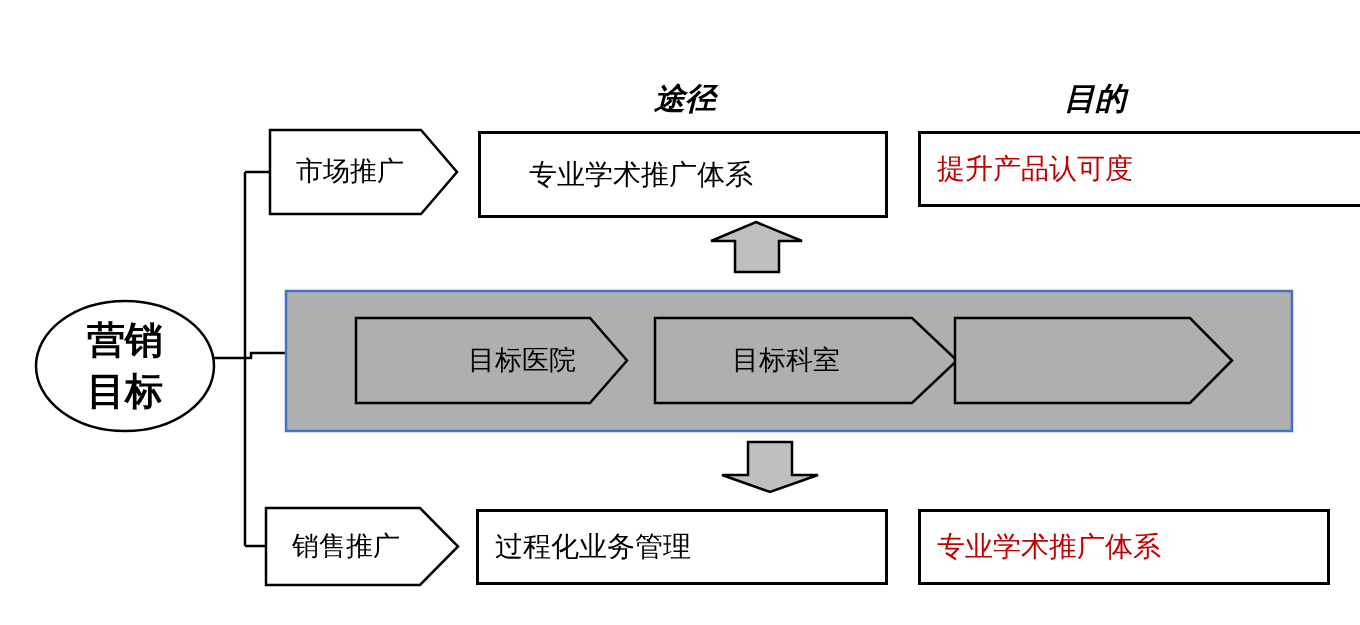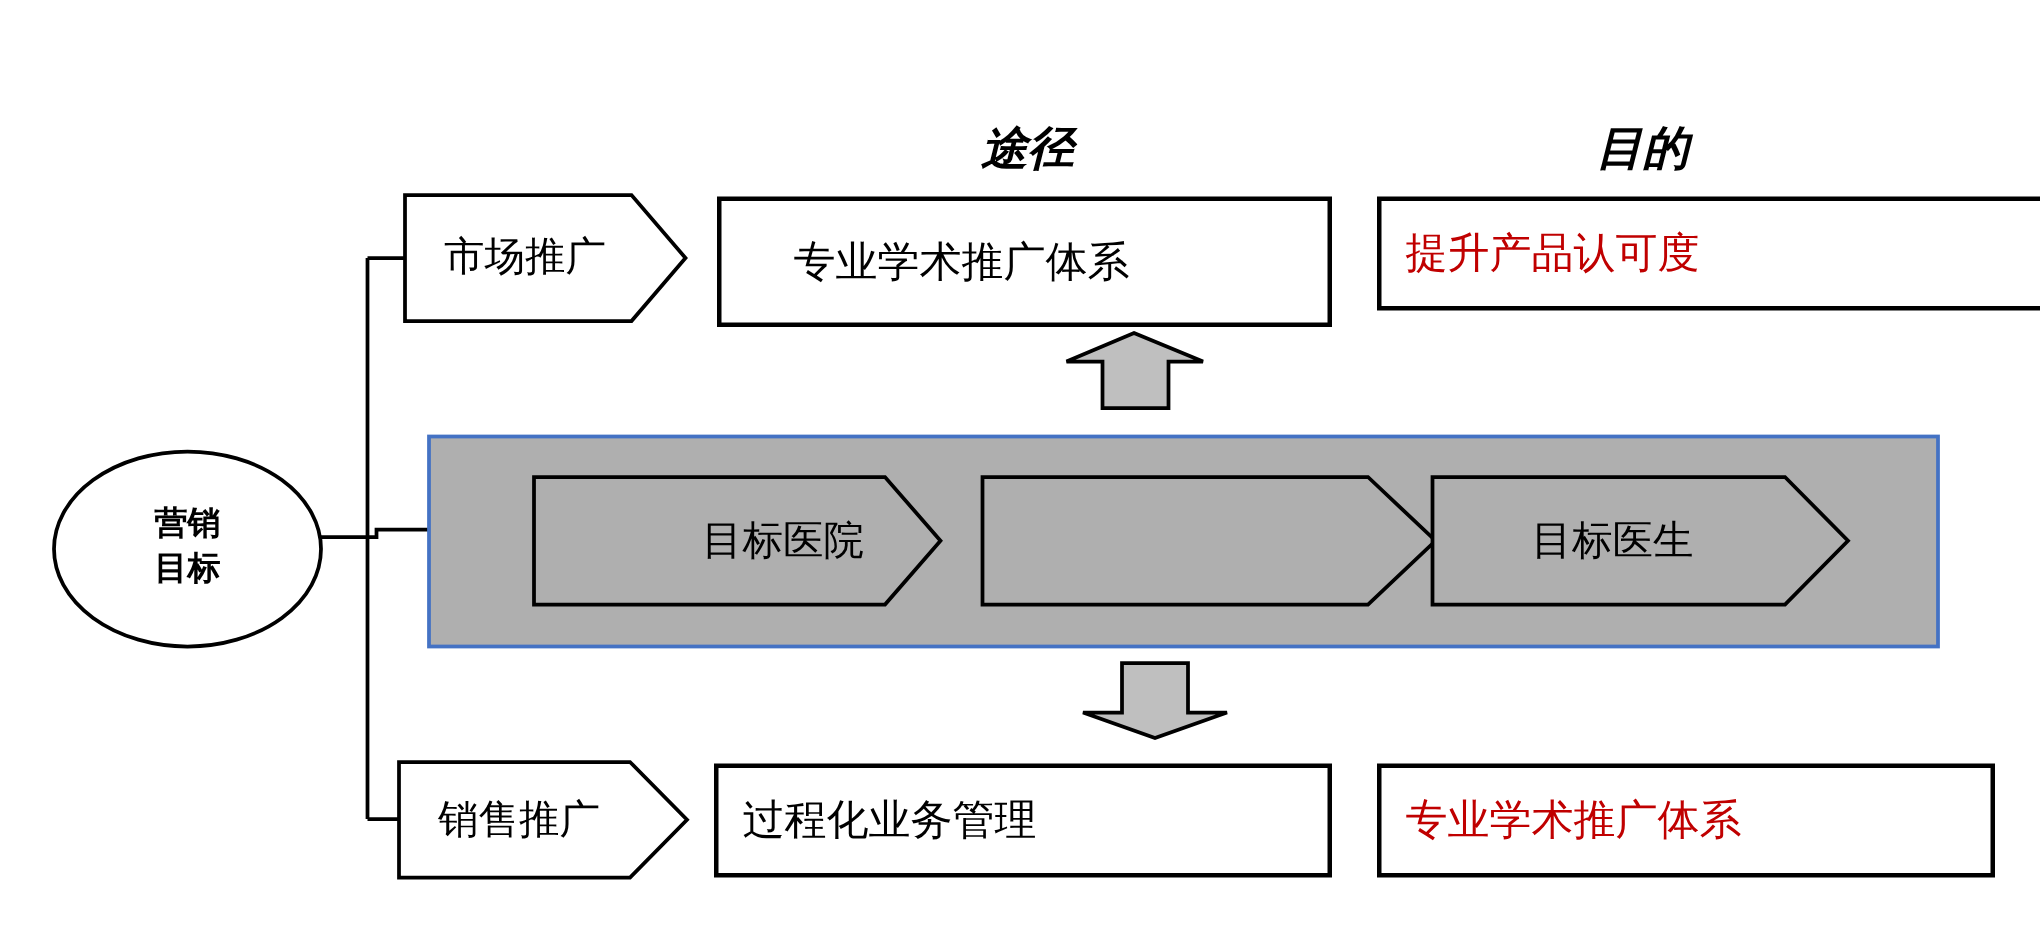--- a/index.html
+++ b/index.html
@@ -30,21 +30,21 @@
     position:absolute;
     background:#ffffff;
     border:3px solid #000000;
     box-sizing:border-box;
     display:flex;align-items:center;
     font-size:28px;
     padding-left:16px;
   }
   .red-text{color:#C00000;}
   .shape-label{font-size:27px;}
-  .ellipse-label{font-weight:bold;font-size:22px;line-height:1.35;font-family:Liberation Mono, monospace;}
+  .ellipse-label{font-weight:bold;font-size:38px;line-height:1.35;}
 </style>
 </head>
 <body>
 
 <div class="canvas">
 
   <svg class="layer" viewBox="0 0 1360 625">
 
     <path d="M245,172 V546" fill="none" stroke="#000000" stroke-width="2.5"></path>
     <path d="M245,172 H270" fill="none" stroke="#000000" stroke-width="2.5"></path>
@@ -72,19 +72,19 @@
   <div class="header" style="left:1000px;top:78px;width:190px;height:42px;">目的</div>
 
   <div class="label ellipse-label" style="left:40px;top:302px;width:170px;height:128px;">营销
 目标</div>
 
   <div class="label shape-label" style="left:270px;top:130px;width:160px;height:84px;">市场推广</div>
   <div class="whitebox" style="left:478px;top:131px;width:410px;height:87px;padding-left:48px;">专业学术推广体系</div>
   <div class="whitebox red-text" style="left:918px;top:131px;width:456px;height:76px;">提升产品认可度</div>
 
   <div class="label shape-label" style="left:356px;top:318px;width:240px;height:85px;margin-left:46px;">目标医院</div>
-  <div class="label shape-label" style="left:955px;top:318px;width:240px;height:85px;">目标医生</div>
+  <div class="label shape-label" style="left:655px;top:318px;width:262px;height:85px;">目标科室</div>
 
   <div class="label shape-label" style="left:266px;top:508px;width:160px;height:77px;">销售推广</div>
   <div class="whitebox" style="left:476px;top:509px;width:412px;height:76px;">过程化业务管理</div>
   <div class="whitebox red-text" style="left:918px;top:509px;width:412px;height:76px;">专业学术推广体系</div>
 
 </div>
 
 </body></html>

